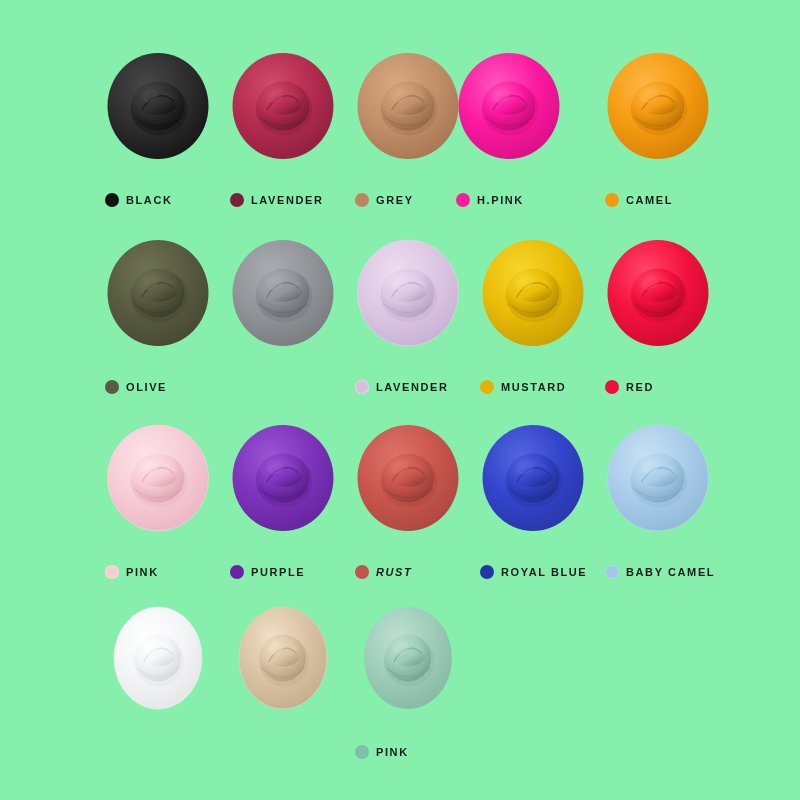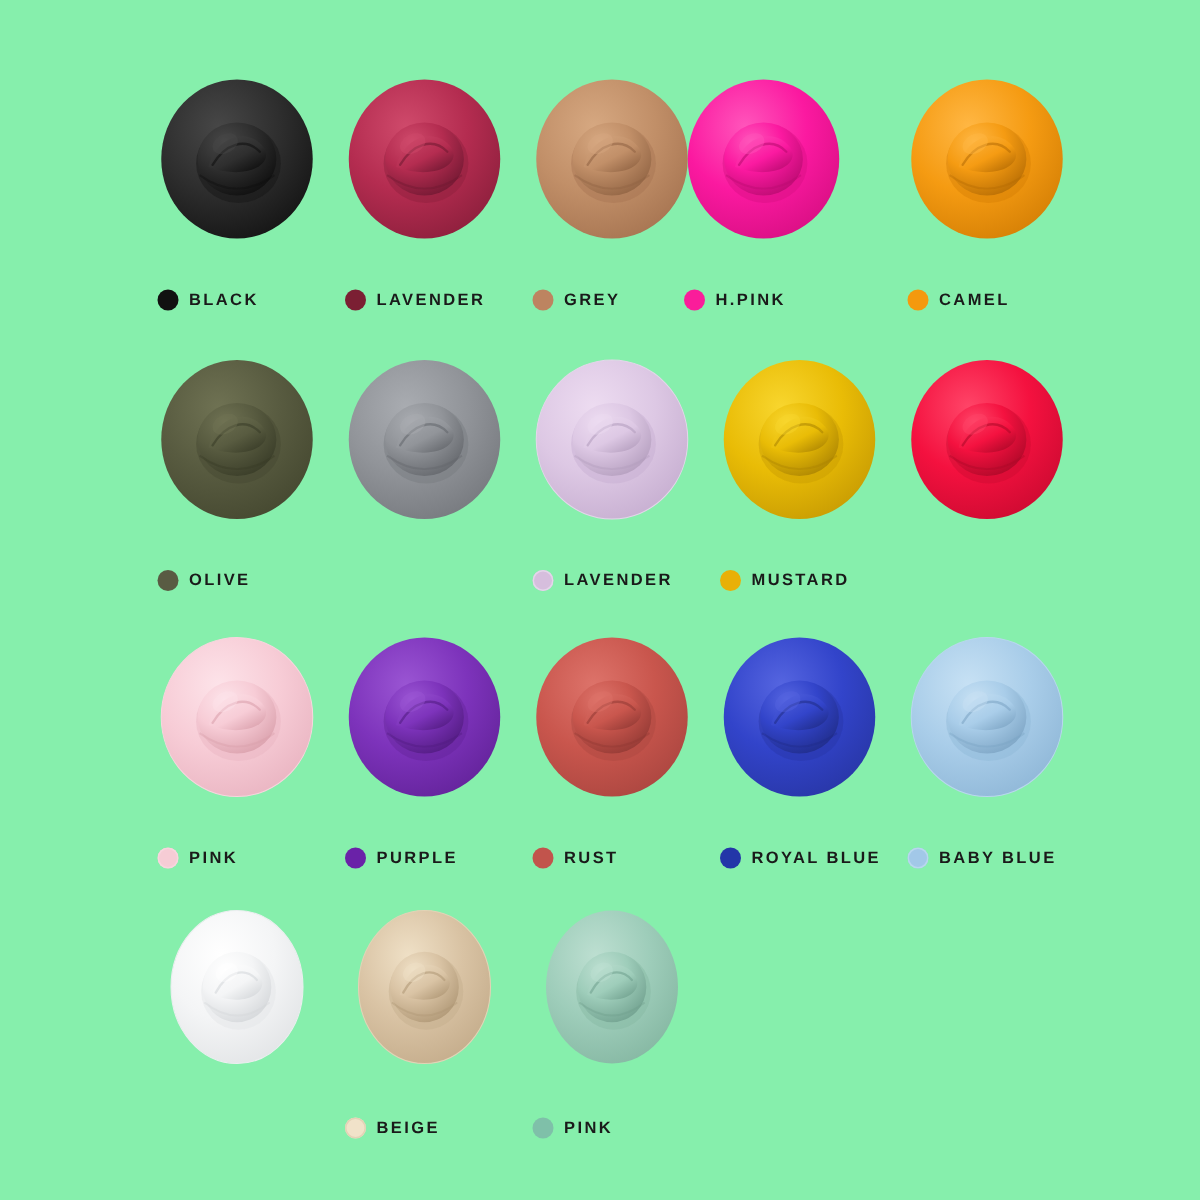--- a/index.html
+++ b/index.html
@@ -587,20 +587,24 @@
            C 44.122 45.7604,
              57.7772 41.372,
              67.2308 51.123999999999995" fill="none" stroke="#a90827" stroke-width="1.5" stroke-linecap="round" opacity="0.55"></path>
 
   <ellipse cx="44.122" cy="45.7604" rx="8.928400000000002" ry="6.338800000000001" fill="#ff4568" opacity="0.42" transform="rotate(-28 44.122 45.7604)"></ellipse>
 
   <path d="M 27.053 66.7272
            Q 52 84.7684, 76.947 66.7272" fill="none" stroke="#a90827" stroke-width="1.3" opacity="0.38"></path>
 </svg>
         </div>
+        <div class="color-label-line">
+          <span class="swatch-dot" style="background: rgb(239, 15, 62);"></span>
+          <span class="color-label-text">RED</span>
+        </div>
       </div>
     </div>
     <div class="color-row" style="top: 420px;">
       <div class="color-cell" style="left: 95px;">
         <div class="hat-figure">
 <svg viewBox="0 0 104 112" xmlns="http://www.w3.org/2000/svg">
   <defs>
     <radialGradient id="g20" cx="38%" cy="30%" r="78%">
       <stop offset="0%" stop-color="#fde3e9"></stop>
       <stop offset="52%" stop-color="#f7ccd6"></stop>
@@ -692,21 +696,21 @@
 
   <path d="M 27.053 66.7272
            Q 52 84.7684, 76.947 66.7272" fill="none" stroke="#4f1a7d" stroke-width="1.3" opacity="0.38"></path>
 </svg>
         </div>
         <div class="color-label-line">
           <span class="swatch-dot" style="background: rgb(106, 34, 168);"></span>
           <span class="color-label-text">PURPLE</span>
         </div>
       </div>
-      <div class="color-cell" style="left: 345px;">
+      <div class="color-cell" style="left: 345px; font-style: italic;">
         <div class="hat-figure">
 <svg viewBox="0 0 104 112" xmlns="http://www.w3.org/2000/svg">
   <defs>
     <radialGradient id="g22" cx="38%" cy="30%" r="78%">
       <stop offset="0%" stop-color="#dd736a"></stop>
       <stop offset="52%" stop-color="#c9564d"></stop>
       <stop offset="100%" stop-color="#ab4640"></stop>
     </radialGradient>
     <radialGradient id="h22" cx="34%" cy="26%" r="86%">
       <stop offset="0%" stop-color="#dd736a"></stop>
@@ -842,21 +846,21 @@
              67.2308 51.123999999999995" fill="none" stroke="#7aa2c2" stroke-width="1.5" stroke-linecap="round" opacity="0.55"></path>
 
   <ellipse cx="44.122" cy="45.7604" rx="8.928400000000002" ry="6.338800000000001" fill="#c7e1f4" opacity="0.42" transform="rotate(-28 44.122 45.7604)"></ellipse>
 
   <path d="M 27.053 66.7272
            Q 52 84.7684, 76.947 66.7272" fill="none" stroke="#7aa2c2" stroke-width="1.3" opacity="0.38"></path>
 </svg>
         </div>
         <div class="color-label-line">
           <span class="swatch-dot" style="background: rgb(162, 200, 232); box-shadow: rgb(185, 215, 238) 0px 0px 0px 1px inset;"></span>
-          <span class="color-label-text">BABY BLUE</span>
+          <span class="color-label-text">BABY CAMEL</span>
         </div>
       </div>
     </div>
     <div class="color-row" style="top: 600px;">
       <div class="color-cell" style="left: 95px;">
         <div class="hat-figure">
 <svg viewBox="0 0 104 112" xmlns="http://www.w3.org/2000/svg">
   <defs>
     <radialGradient id="g30" cx="38%" cy="30%" r="78%">
       <stop offset="0%" stop-color="#ffffff"></stop>
@@ -940,24 +944,20 @@
            C 45.135999999999996 46.1468,
              57.0336 41.924,
              65.2704 51.308" fill="none" stroke="#ad9573" stroke-width="1.5" stroke-linecap="round" opacity="0.55"></path>
 
   <ellipse cx="45.135999999999996" cy="46.1468" rx="7.779200000000001" ry="6.099600000000001" fill="#efe0c6" opacity="0.42" transform="rotate(-28 45.135999999999996 46.1468)"></ellipse>
 
   <path d="M 30.264 66.3224
            Q 52 83.6828, 73.736 66.3224" fill="none" stroke="#ad9573" stroke-width="1.3" opacity="0.38"></path>
 </svg>
         </div>
-        <div class="color-label-line">
-          <span class="swatch-dot" style="background: rgb(241, 226, 201); box-shadow: rgb(228, 210, 182) 0px 0px 0px 1px inset;"></span>
-          <span class="color-label-text">BEIGE</span>
-        </div>
       </div>
       <div class="color-cell" style="left: 345px;">
         <div class="hat-figure">
 <svg viewBox="0 0 104 112" xmlns="http://www.w3.org/2000/svg">
   <defs>
     <radialGradient id="g32" cx="38%" cy="30%" r="78%">
       <stop offset="0%" stop-color="#bddfd1"></stop>
       <stop offset="52%" stop-color="#9ecdba"></stop>
       <stop offset="100%" stop-color="#85b7a2"></stop>
     </radialGradient>

